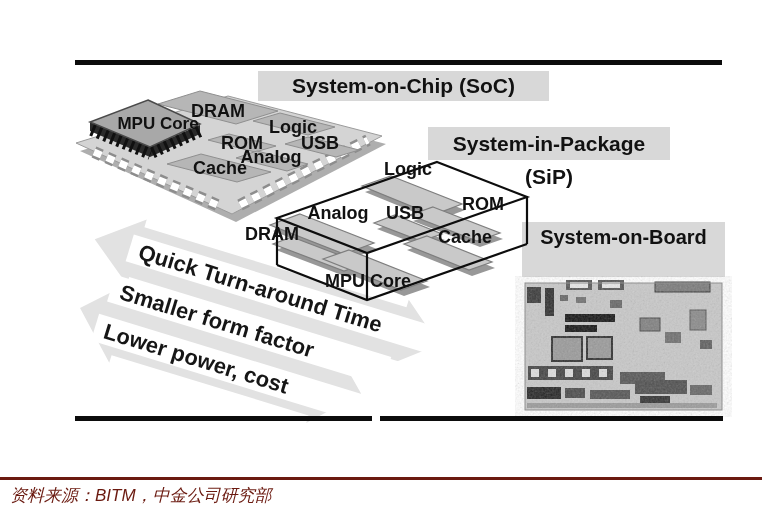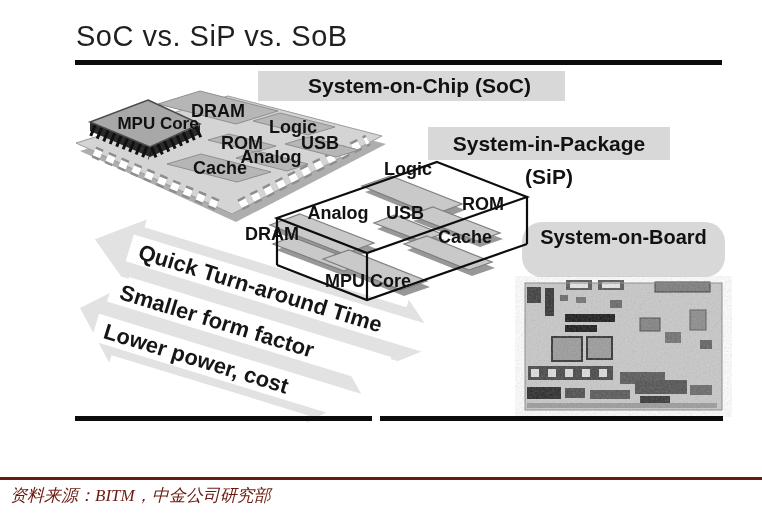--- a/index.html
+++ b/index.html
@@ -4,38 +4,37 @@
 <style>
   html,body{margin:0;padding:0;background:#ffffff;}
   .stage{position:relative;width:762px;height:523px;background:#ffffff;overflow:hidden;
          font-family:"Liberation Sans",sans-serif;color:#111;}
   .title{position:absolute;left:76px;top:20px;font-size:29px;letter-spacing:.5px;color:#1f1f1f;}
   .rule{position:absolute;background:#0c0c0c;}
   .rule-top{left:75px;top:60px;width:647px;height:5px;}
   .rule-bottom-a{left:75px;top:416px;width:297px;height:5px;}
   .rule-bottom-b{left:380px;top:416px;width:343px;height:5px;}
   .labelbox{position:absolute;background:#d8d8d8;font-weight:bold;text-align:center;z-index:1;}
-  .labelbox.soc{left:258px;top:71px;width:291px;height:30px;font-size:21px;line-height:30px;padding-left:16px;}
+  .labelbox.soc{left:258px;top:71px;width:291px;height:30px;font-size:21px;line-height:30px;}
   .labelbox.sip{left:428px;top:127px;width:242px;height:33px;font-size:21px;line-height:33px;}
-  .labelbox.sob{left:522px;top:222px;width:203px;height:55px;font-size:20px;line-height:26px;padding-top:2px;box-sizing:border-box;border-radius:20px;}
+  .labelbox.sob{left:522px;top:222px;width:203px;height:55px;font-size:20px;line-height:26px;padding-top:2px;box-sizing:border-box;}
   .diagram{position:absolute;left:0;top:0;z-index:2;}
   .footer-rule{position:absolute;left:0;top:477px;width:762px;height:3px;background:#6b1a10;z-index:3;}
   .footer-text{position:absolute;left:10px;top:484px;z-index:3;color:#6b1a10;
-               font-family:Liberation Serif, serif;font-style:italic;font-size:17px;}
+               font-family:Liberation Sans, sans-serif;font-style:italic;font-size:17px;}
   
   .blk{font:bold 18px "Liberation Sans",sans-serif;fill:#111;text-anchor:middle;}
   .blk-sm{font:bold 17px "Liberation Sans",sans-serif;fill:#111;text-anchor:middle;}
   .arrow-label{font:bold 22px "Liberation Sans",sans-serif;fill:#161616;}
 </style>
 </head>
 <body>
 
 <div class="stage">
 
-  <div class="title">SoC vs. SiP vs. SoB</div>
   <div class="rule rule-top"></div>
 
   <div class="labelbox soc">
     <span>System-on-Chip (SoC)</span>
   </div>
   <div class="labelbox sip">
     <span>System-in-Package (SiP)</span>
   </div>
   <div class="labelbox sob">
     <div>System-on-Board</div>

